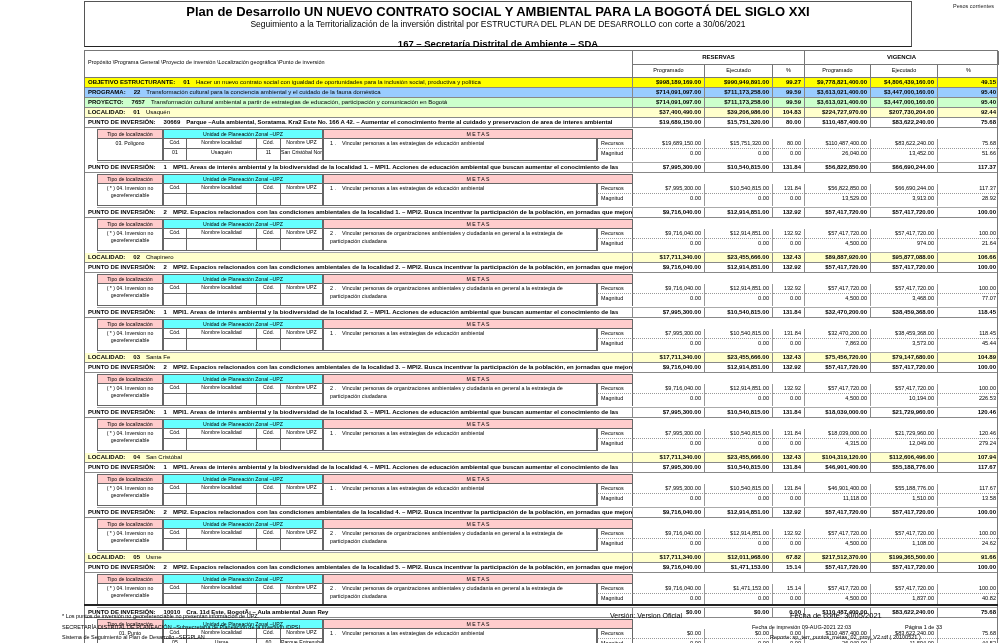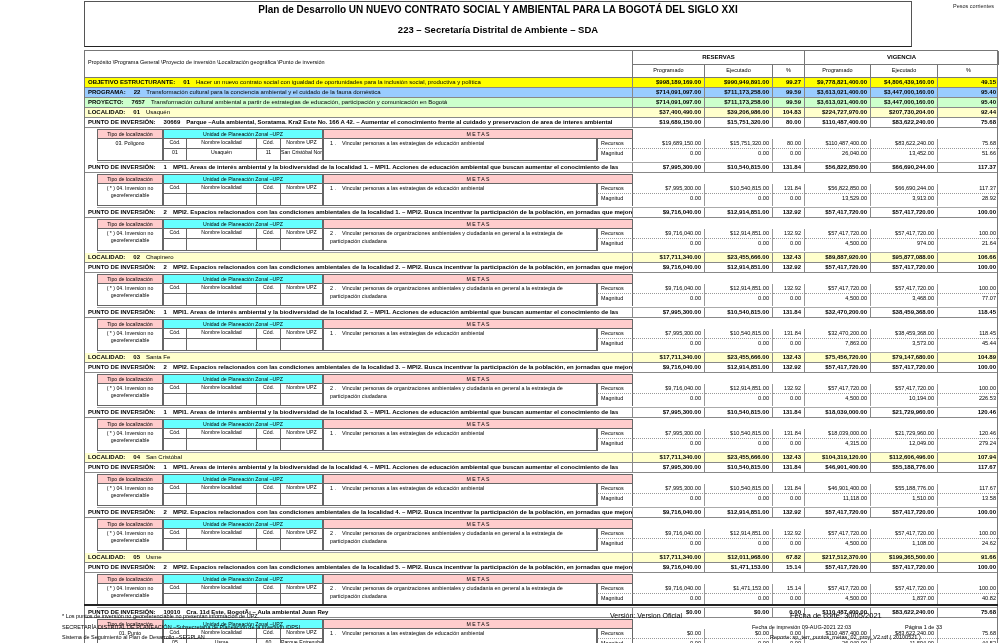--- a/index.html
+++ b/index.html
@@ -1,21 +1,21 @@
 <!DOCTYPE html>
 <html><head>
 <meta charset="utf-8">
 <style>
   * { box-sizing: border-box; margin: 0; padding: 0; }
   html,body { width:1000px; height:643px; background:#fff; font-family:"Liberation Sans",sans-serif; position:relative; overflow:hidden; }
 
   
   #titlebox { position:absolute; left:84px; top:1px; width:828px; height:46px;
     border:1px solid #555; border-bottom:1.5px solid #222; text-align:center; background:#fff; }
-  #title   { font-size:10px; font-weight:bold; padding-top:2px; }
+  #title   { font-size:13px; font-weight:bold; padding-top:2px; }
   #subtitle{ font-size:8.5px; }
   #entity  { font-size:9.5px; font-weight:bold; padding-top:9px; }
   #currency-note { position:absolute; right:6px; top:3px; font-size:5.5px; color:#222; }
 
   
   #report { position:absolute; left:84px; top:50px; width:914px; border:1px solid #777; border-top:none; background:#fff; }
 
   .grid7 { display:grid; grid-template-columns:548px 72px 68px 32px 66px 67px 61px; }
 
   
@@ -67,21 +67,22 @@
   #foot-corte      { position:absolute; left:790px; top:611px; font-size:7.5px; }
   #foot-impresion  { position:absolute; left:752px; top:624px; font-size:5.5px; }
   #foot-pagina     { position:absolute; left:905px; top:624px; font-size:5.5px; }
   #foot-reporte    { position:absolute; left:770px; top:634px; font-size:5.5px; }
 </style>
 </head>
 <body>
 
 <div id="titlebox">
   <div id="title">Plan de Desarrollo UN NUEVO CONTRATO SOCIAL Y AMBIENTAL PARA LA BOGOTÁ DEL SIGLO XXI</div>
-  <div id="entity">223  – Secretaría Distrital de Ambiente  – SDA</div>
+  <div id="subtitle">Seguimiento a la Territorialización de la inversión distrital por ESTRUCTURA DEL PLAN DE DESARROLLO con corte a 30/06/2021</div>
+  <div id="entity">167  – Secretaría Distrital de Ambiente  – SDA</div>
 </div>
 <div id="currency-note">Pesos corrientes</div>
 
 <div id="report">
   <div id="thead">
     <div class="hier">Propósito \Programa General \Proyecto de inversión \Localización geográfica \Punto de inversión</div>
     <div class="grp" style="grid-column:2/5">RESERVAS</div>
     <div class="grp" style="grid-column:5/8">VIGENCIA</div>
     <div class="col">Programado</div>
     <div class="col">Ejecutado</div>

